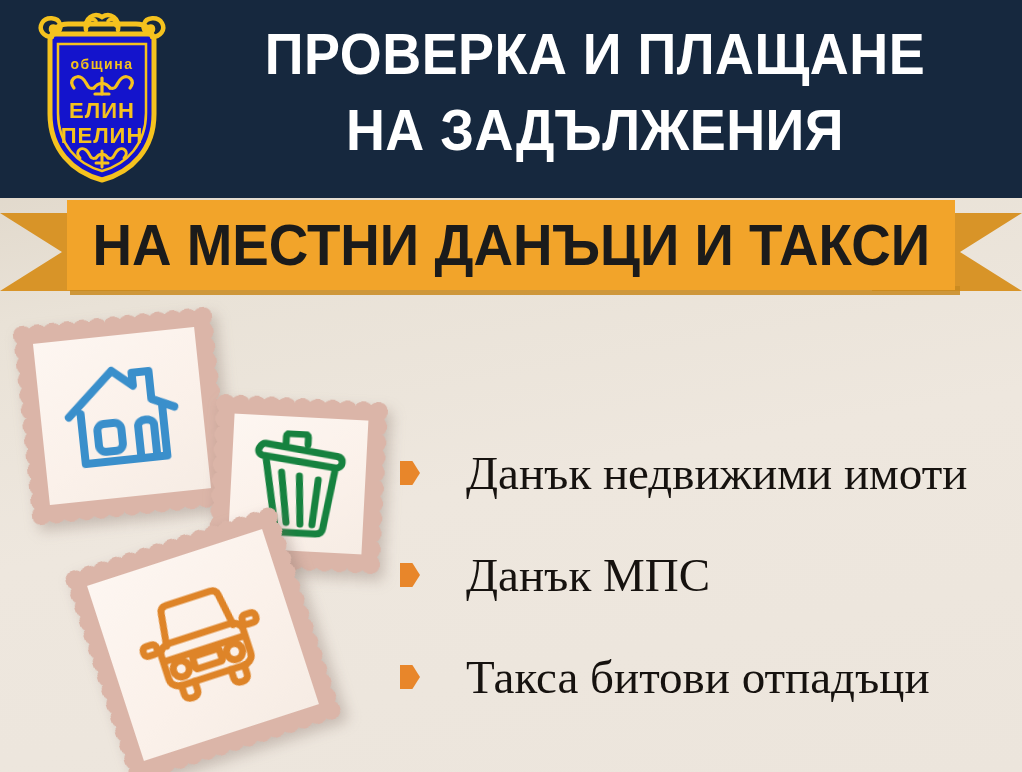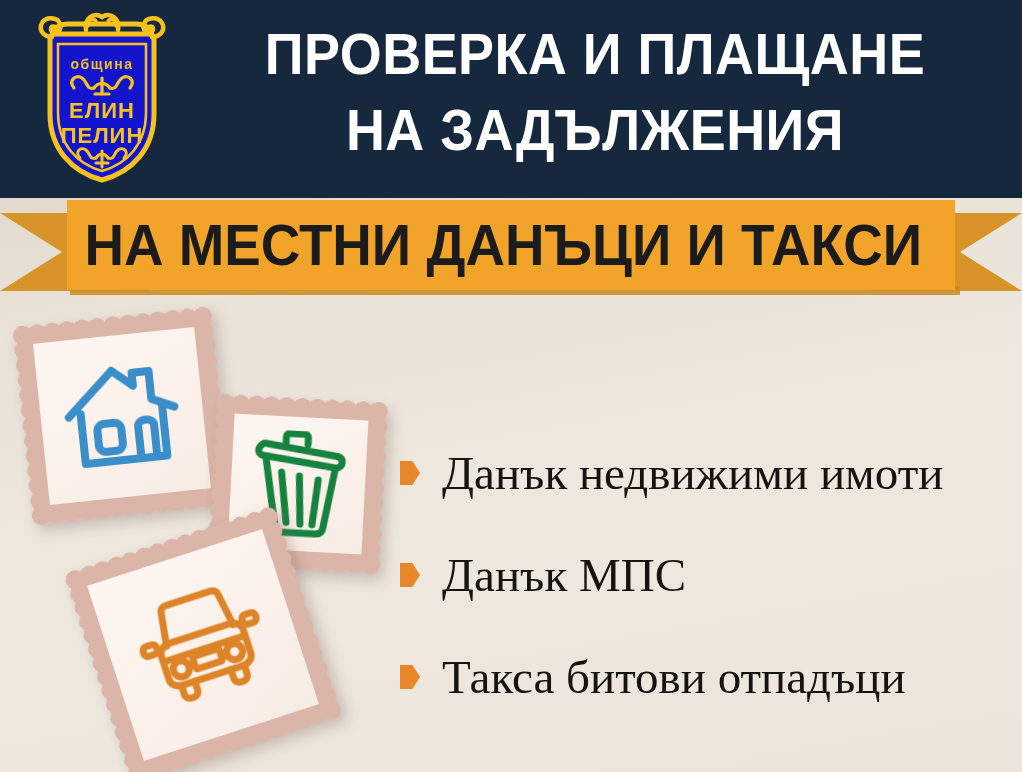--- a/index.html
+++ b/index.html
@@ -87,20 +87,21 @@
   }
   .ribbon-band {
     position: absolute;
     left: 67px;
     top: 4px;
     width: 888px;
     height: 90px;
     background: #f2a42a;
     display: flex;
     align-items: center;
+    justify-content: center;
   }
   .ribbon-text {
     color: #1b1b1b;
     font-family: "Liberation Sans Narrow", "Liberation Sans", sans-serif;
     font-weight: bold;
     font-size: 57px;
     line-height: 57px;
     letter-spacing: 0px;
     transform: scaleX(0.96);
     white-space: nowrap;
@@ -139,20 +140,21 @@
     position: absolute;
     left: 400px;
     top: 422px;
     width: 610px;
     z-index: 3;
   }
   .list-item {
     display: flex;
     align-items: center;
     height: 102px;
+    gap: 24px;
   }
   .bullet {
     width: 20px;
     height: 24px;
     flex: 0 0 auto;
     margin-right: 22px;
     background: #e8862a;
     clip-path: polygon(0 0, 62% 0, 100% 50%, 62% 100%, 0 100%);
   }
   .list-label {

